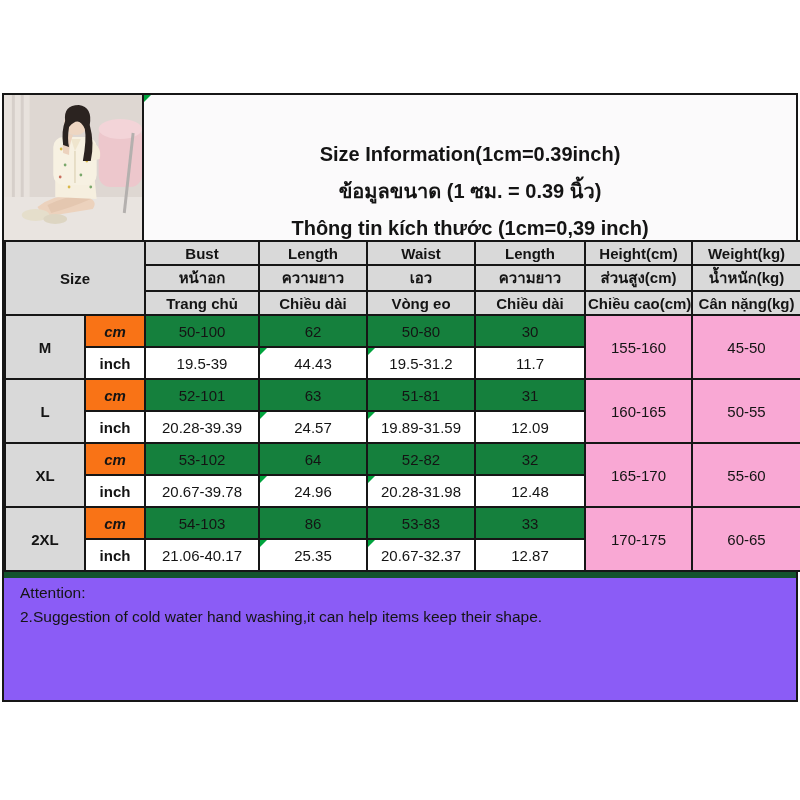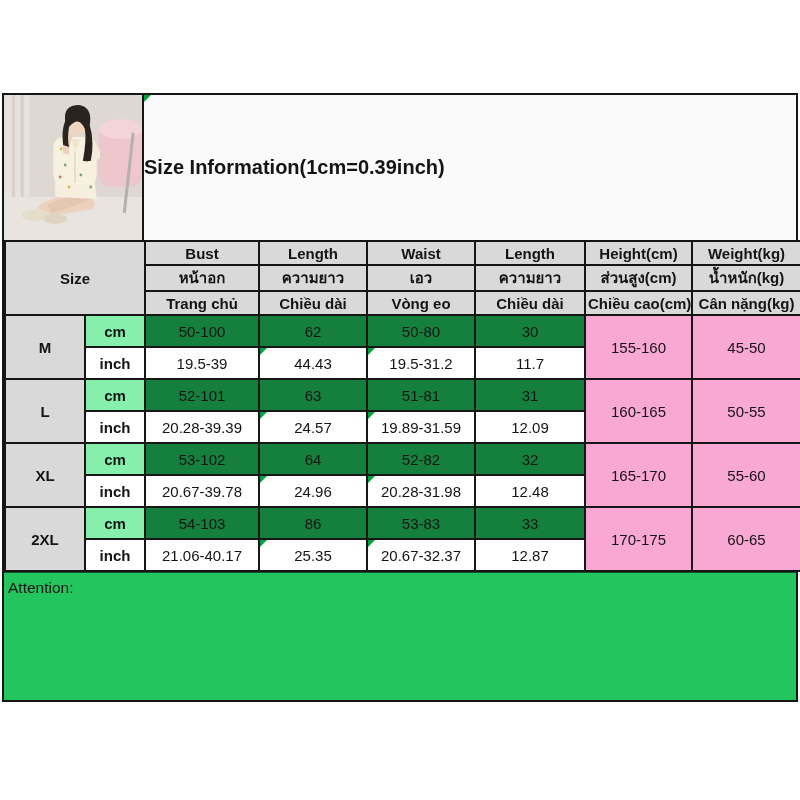--- a/index.html
+++ b/index.html
@@ -5,43 +5,43 @@
   * { margin:0; padding:0; box-sizing:border-box; }
   html,body { width:800px; height:800px; background:#fff; font-family:"Liberation Sans","DejaVu Sans",sans-serif; color:#141414; }
   .canvas { position:relative; width:800px; height:800px; background:#fff; overflow:hidden; }
 
   .sheet { position:absolute; left:2px; top:93px; width:796px; border:2px solid #161616; background:#fff; }
 
   
   .top-region { display:flex; height:145px; }
   .photo-cell { width:140px; height:100%; border-right:2px solid #161616; position:relative; flex:none; }
   .photo-cell svg { display:block; width:100%; height:100%; }
-  .title-cell { flex:1; position:relative; background:#fbfafb; display:flex; flex-direction:row; justify-content:space-between; align-items:center; gap:14px; }
+  .title-cell { flex:1; position:relative; background:#fbfafb; display:flex; flex-direction:column; justify-content:flex-end; align-items:center; gap:14px; }
   .title-line { font-size:20px; font-weight:bold; line-height:1.15; text-align:center; }
 
   
   .gmark::after { content:""; position:absolute; top:0; left:0; width:0; height:0;
     border-top:7px solid #00a33d; border-right:7px solid transparent; }
 
   
   table.size-table { border-collapse:collapse; table-layout:fixed; width:100%; }
   table.size-table td { border:2px solid #161616; text-align:center; vertical-align:middle;
     font-size:15px; padding:0 2px; overflow:hidden; white-space:nowrap; position:relative; }
   tr.hdr td { background:#d9d9d9; font-weight:bold; height:24px; }
   td.corner { background:#d9d9d9; font-size:29px; font-weight:bold; }
   tr.data td { height:32px; }
   td.size-label { background:#d9d9d9; font-weight:bold; font-size:17px; }
-  td.unit-cm { background:#86efac; font-weight:bold; }
+  td.unit-cm { background:#f97316; font-weight:bold;font-style:italic; }
   td.unit-inch { background:#ffffff; font-weight:bold; }
   td.val-cm { background:#15803d; }
   td.val-inch { background:#ffffff; }
   td.merged { background:#f9a8d4; }
 
   
-  .attention { border-top:1px solid #14532d; min-height:128px; padding:3px 4px 8px 4px; background:#22c55e; }
+  .attention { border-top:6px solid #14532d; min-height:128px; padding:3px 4px 8px 16px; background:#8b5cf6; }
   .attention div { font-size:15.5px; line-height:1.55; text-align:left; white-space:normal; }
 </style>
 </head>
 <body>
 
 <div class="canvas">
   <div class="sheet">
 
     <div class="top-region">
       <div class="photo-cell">
@@ -80,20 +80,22 @@
 
           <path d="M88 46 Q100 52 97 64 L88 66 Z" fill="#f3ecd9"></path>
           <path d="M60 58 Q58 46 64 38 L70 40 Q66 50 66 60 Z" fill="#ecd2bd"></path>
 
           <circle cx="73" cy="28" r="12" fill="#eed6c2"></circle>
           <path d="M62 26 Q60 10 76 10 Q90 12 87 30 Q92 48 88 66 L80 66 Q84 44 82 34 Q76 20 66 32 Q64 44 66 52 L60 50 Q58 36 62 26 Z" fill="#2b2320"></path>
         </svg>
       </div>
       <div class="title-cell gmark">
         <div class="title-line">Size Information(1cm=0.39inch)</div>
+        <div class="title-line">ข้อมูลขนาด (1 ซม. = 0.39 นิ้ว)</div>
+        <div class="title-line">Thông tin kích thước (1cm=0,39 inch)</div>
       </div>
     </div>
 
     <table class="size-table">
       <colgroup>
         <col style="width:80px">
           <col style="width:60px">
           <col style="width:114px">
           <col style="width:108px">
         <col style="width:108px">
@@ -195,16 +197,17 @@
             <td class="val-inch">21.06-40.17</td>
             <td class="val-inch gmark">25.35</td>
             <td class="val-inch gmark">20.67-32.37</td>
             <td class="val-inch">12.87</td>
           </tr>
         </tbody>
     </table>
 
     <div class="attention">
       <div>Attention:</div>
+      <div>2.Suggestion of cold water hand washing,it can help items keep their shape.</div>
     </div>
 
   </div>
 </div>
 
 </body></html>

